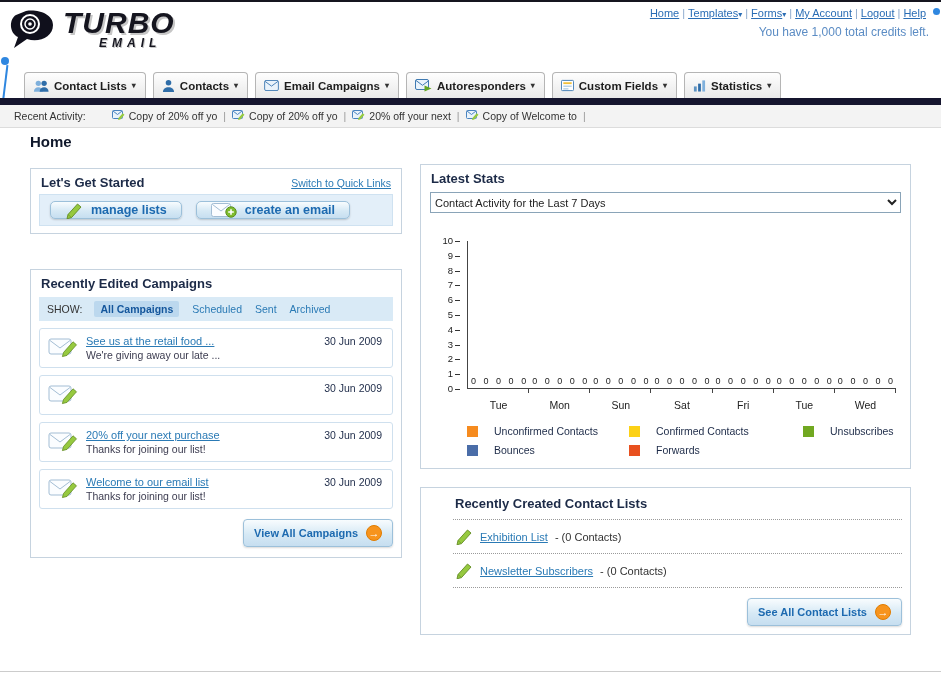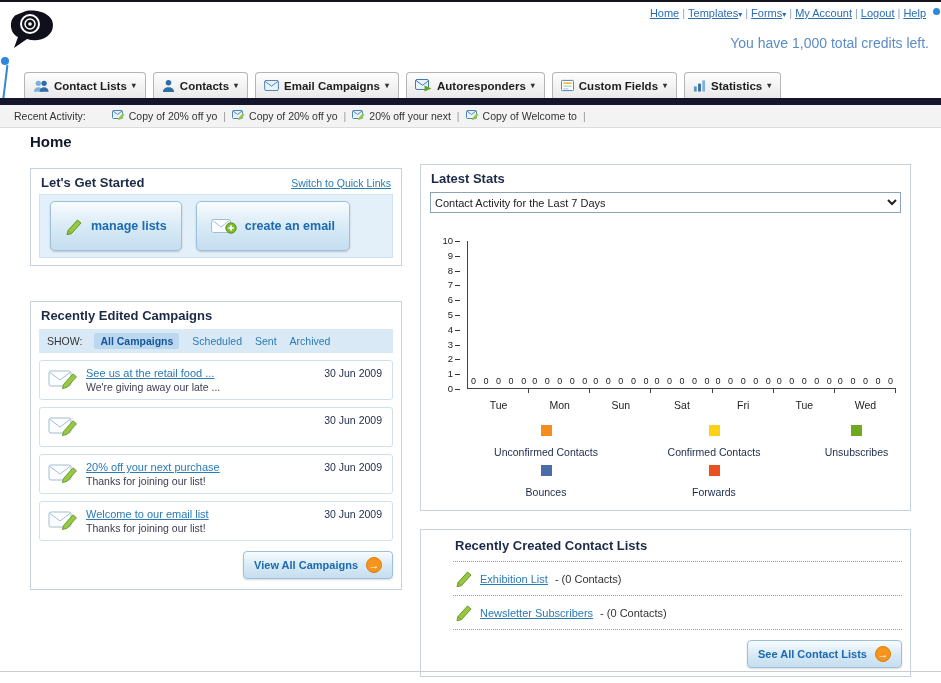--- a/index.html
+++ b/index.html
@@ -11,21 +11,21 @@
   
   .logo { position:absolute; left:8px; top:6px; display:flex; align-items:flex-start; gap:3px; }
   .logo-text { display:flex; flex-direction:column; }
   .logo-turbo { font-size:30px; font-weight:bold; font-style:italic; letter-spacing:1px; color:#15151f; text-shadow:2px 2px 0 #c6c6c6; line-height:30px; }
   .logo-email { font-size:12px; font-weight:bold; font-style:italic; letter-spacing:5px; color:#15151f; margin:-2px 0 0 36px; text-shadow:1px 1px 0 #c6c6c6; }
   .top-links { position:absolute; top:5px; right:12px; font-size:11px; color:#8aa8cc; }
   .top-links a { color:#2a6db5; text-decoration:underline; margin:0 3px; }
   .top-links .caret { font-size:8px; text-decoration:none; display:inline-block; }
   .top-links .sep { color:#8aa8cc; }
   .login-info { position:absolute; top:21px; right:12px; font-size:10px; color:#5b8cc4; }
-  .credits-info { position:absolute; top:33px; right:12px; font-size:14px; color:#5b8cc4; }
+  .credits-info { position:absolute; top:23px; right:12px; font-size:12px; color:#5b8cc4; }
   .corner-dot { position:absolute; top:6px; right:1px; width:7px; height:7px; border-radius:50%; background:#2f87e0; }
   .edge-dot { position:absolute; left:1px; top:55px; width:8px; height:8px; border-radius:50%; background:#2f87e0; }
   .edge-line { position:absolute; left:4px; top:63px; width:2px; height:40px; background:#2f87e0; transform:rotate(7deg); }
 
   
   .main-nav { position:absolute; left:0; top:69px; width:100%; height:27px; display:flex; align-items:flex-end; padding-left:24px; gap:7px; }
   .tab { display:flex; align-items:center; gap:5px; padding:5px 9px 5px 8px; background:linear-gradient(#fefefe,#e9e9e9); border:1px solid #b5b5b5; border-bottom:none; border-radius:4px 4px 0 0; font-size:11.5px; font-weight:bold; color:#1d1d1d; cursor:pointer; height:26px; white-space:nowrap; }
   .tab-icon { display:inline-flex; align-items:center; }
   .tab-caret { font-size:8px; color:#333; }
   .darkbar { position:absolute; left:0; top:96px; width:100%; height:7px; background:#15152e; }
@@ -41,21 +41,21 @@
   .col-left { position:absolute; left:30px; top:166px; width:372px; }
   .col-right { position:absolute; left:420px; top:162px; width:491px; }
 
   .panel { background:#fff; border:1px solid #c6d3df; }
   .panel-head { display:flex; justify-content:space-between; align-items:center; padding:6px 10px 4px; }
   .panel-title { font-size:13px; font-weight:bold; color:#1c2a47; }
   .link { color:#2a7ab5; text-decoration:underline; font-size:10.5px; }
 
   
   .gs-body { margin:0 8px 7px; background:#e3eff9; border:1px solid #cfe2f1; padding:6px 10px; display:flex; gap:14px; }
-  .big-btn { display:flex; align-items:center; gap:8px; background:linear-gradient(#f8fcfe,#d6e9f5 55%,#c6def0); border:1px solid #9cc0da; border-radius:5px; padding:4px 14px; height:50px; box-shadow:0 1px 2px rgba(0,0,0,.18); cursor:pointer; font-family:inherit; }
+  .big-btn { display:flex; align-items:center; gap:8px; background:linear-gradient(#f8fcfe,#d6e9f5 55%,#c6def0); border:1px solid #9cc0da; border-radius:5px; padding:4px 14px; height:18px; box-shadow:0 1px 2px rgba(0,0,0,.18); cursor:pointer; font-family:inherit; }
   .big-btn .lbl { font-size:12.5px; font-weight:bold; color:#1d6ab0; }
   .btn-icon { display:inline-flex; align-items:center; }
 
   
   .campaigns { margin-top:35px; padding-bottom:10px; }
   .filter-bar { margin:2px 8px 4px; background:#d9eaf6; padding:4px 8px; display:flex; align-items:center; gap:12px; font-size:10.5px; }
   .show-label { color:#333; }
   .filters { display:inline-flex; gap:13px; align-items:center; }
   .filter { color:#2a7ab5; cursor:pointer; }
   .filter.active { background:#bcd8ee; color:#14569c; font-weight:bold; padding:2px 6px; border-radius:2px; }
@@ -75,21 +75,21 @@
   .y-axis { position:absolute; left:0; top:0; width:30px; height:148px; }
   .ytick { position:absolute; left:0; right:8px; text-align:right; font-size:9.5px; color:#222; line-height:10px; }
   .ytick::after { content:""; position:absolute; right:-7px; top:50%; width:5px; height:1px; background:#333; }
   .plot { position:absolute; left:36px; right:0; top:0; height:148px; border-left:1px solid #444; border-bottom:1px solid #444; }
   .chart-groups { position:absolute; left:37px; right:0; top:0; height:172px; display:flex; }
   .cgroup { flex:1; position:relative; }
   .cgroup::after { content:""; position:absolute; right:0; top:148px; width:1px; height:4px; background:#444; }
   .zeros { position:absolute; left:3px; right:3px; bottom:27px; display:flex; justify-content:space-between; font-size:9px; color:#222; }
   .day-label { position:absolute; left:0; right:0; bottom:2px; text-align:center; font-size:10.5px; color:#222; }
   .legend { display:grid; grid-template-columns:158px 170px auto; gap:7px 4px; margin:12px 0 0 46px; }
-  .legend-item { display:flex; align-items:center; gap:10px;flex-direction:column; }
+  .legend-item { display:flex; align-items:center; gap:16px; }
   .legend-swatch { width:11px; height:11px; display:inline-block; flex:none; }
   .legend-label { font-size:10.5px; color:#1c2a47; }
 
   
   .contact-lists { margin-top:18px; padding-bottom:8px;padding-left:24px; }
   .cl-head { border-bottom:1px dotted #9a9a9a; margin:0 8px; padding:8px 2px; display:flex; }
   .cl-row { margin:0 8px; padding:8px 2px; border-bottom:1px dotted #9a9a9a; display:flex; align-items:center; gap:7px; font-size:11px; cursor:pointer; }
   .cl-link { color:#2a7ab5; text-decoration:underline; }
   .cl-detail { color:#333; }
   .cl-icon { display:inline-flex; }
@@ -101,20 +101,24 @@
 
 <div class="page">
 
   <div class="logo">
     <span><svg width="52" height="42" viewBox="0 0 52 42">
           <path d="M8 7 C 1 11, 1 25, 10 29 L6 40 L19 31 C31 35 45 29 45 17 C45 6 30 1 18 3z" fill="#10101c"></path>
           <circle cx="22" cy="16" r="9" fill="none" stroke="#fff" stroke-width="2"></circle>
           <circle cx="22" cy="16" r="5" fill="none" stroke="#fff" stroke-width="1.5"></circle>
           <circle cx="22" cy="16" r="1.8" fill="#fff"></circle>
         </svg></span>
+    <span class="logo-text">
+      <span class="logo-turbo">TURBO</span>
+      <span class="logo-email">EMAIL</span>
+    </span>
   </div>
 
   <div class="top-links" id="top-links"><a class="top-link">Home</a><span class="sep">|</span><a class="top-link">Templates<span class="caret"> ▾</span></a><span class="sep">|</span><a class="top-link">Forms<span class="caret"> ▾</span></a><span class="sep">|</span><a class="top-link">My Account</a><span class="sep">|</span><a class="top-link">Logout</a><span class="sep">|</span><a class="top-link">Help</a></div>
   <div class="credits-info">You have 1,000 total credits left.</div>
   <span class="corner-dot"></span>
   <span class="edge-dot"></span>
   <span class="edge-line"></span>
 
   <nav class="main-nav" id="main-nav">
       <div class="tab">

